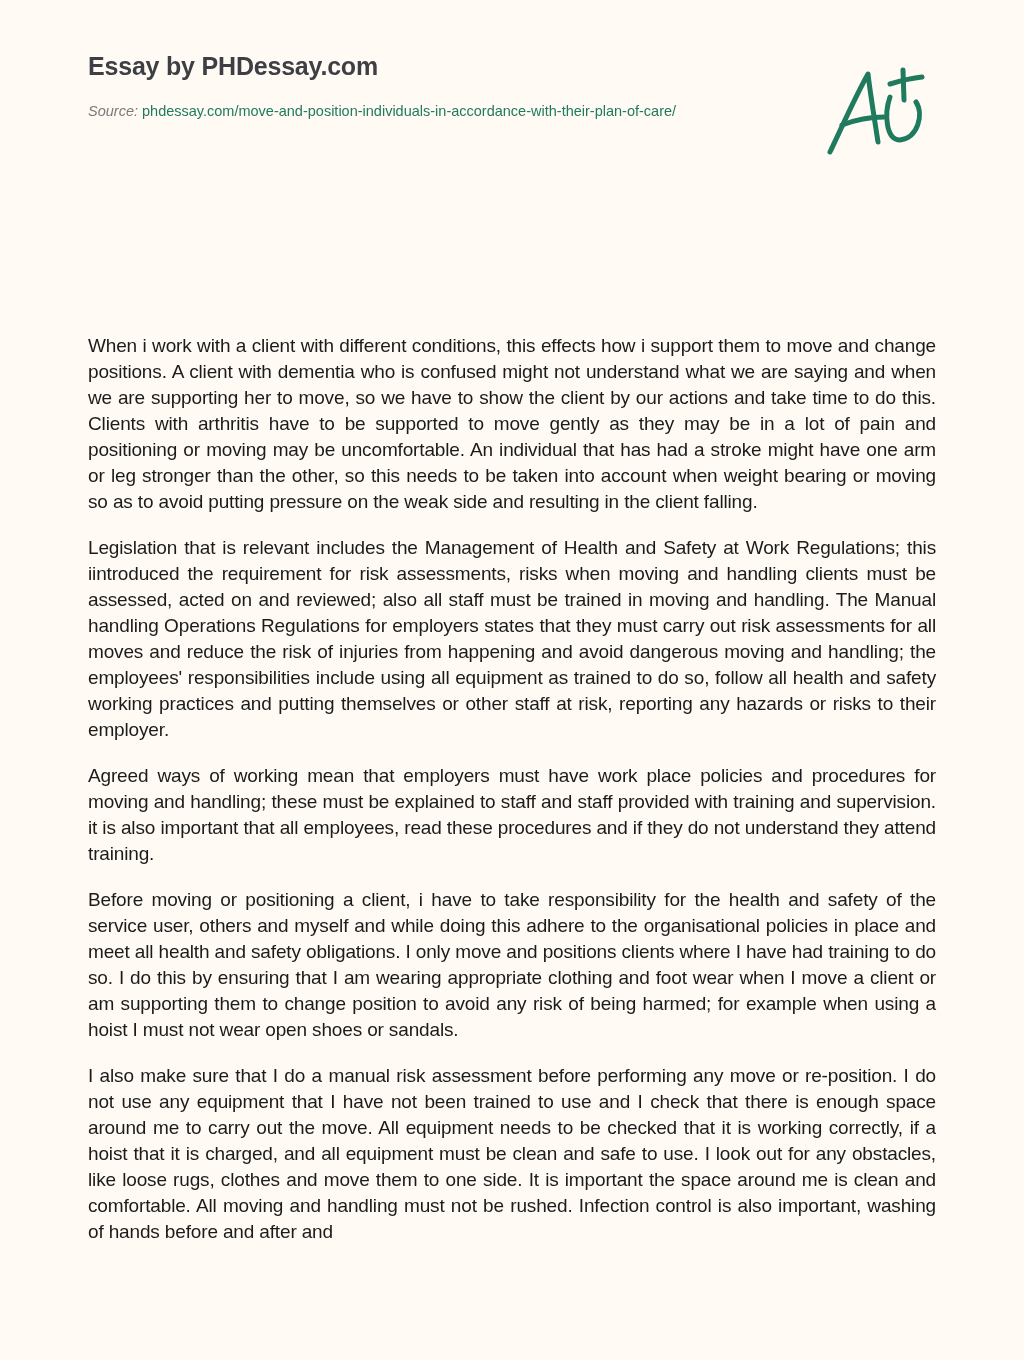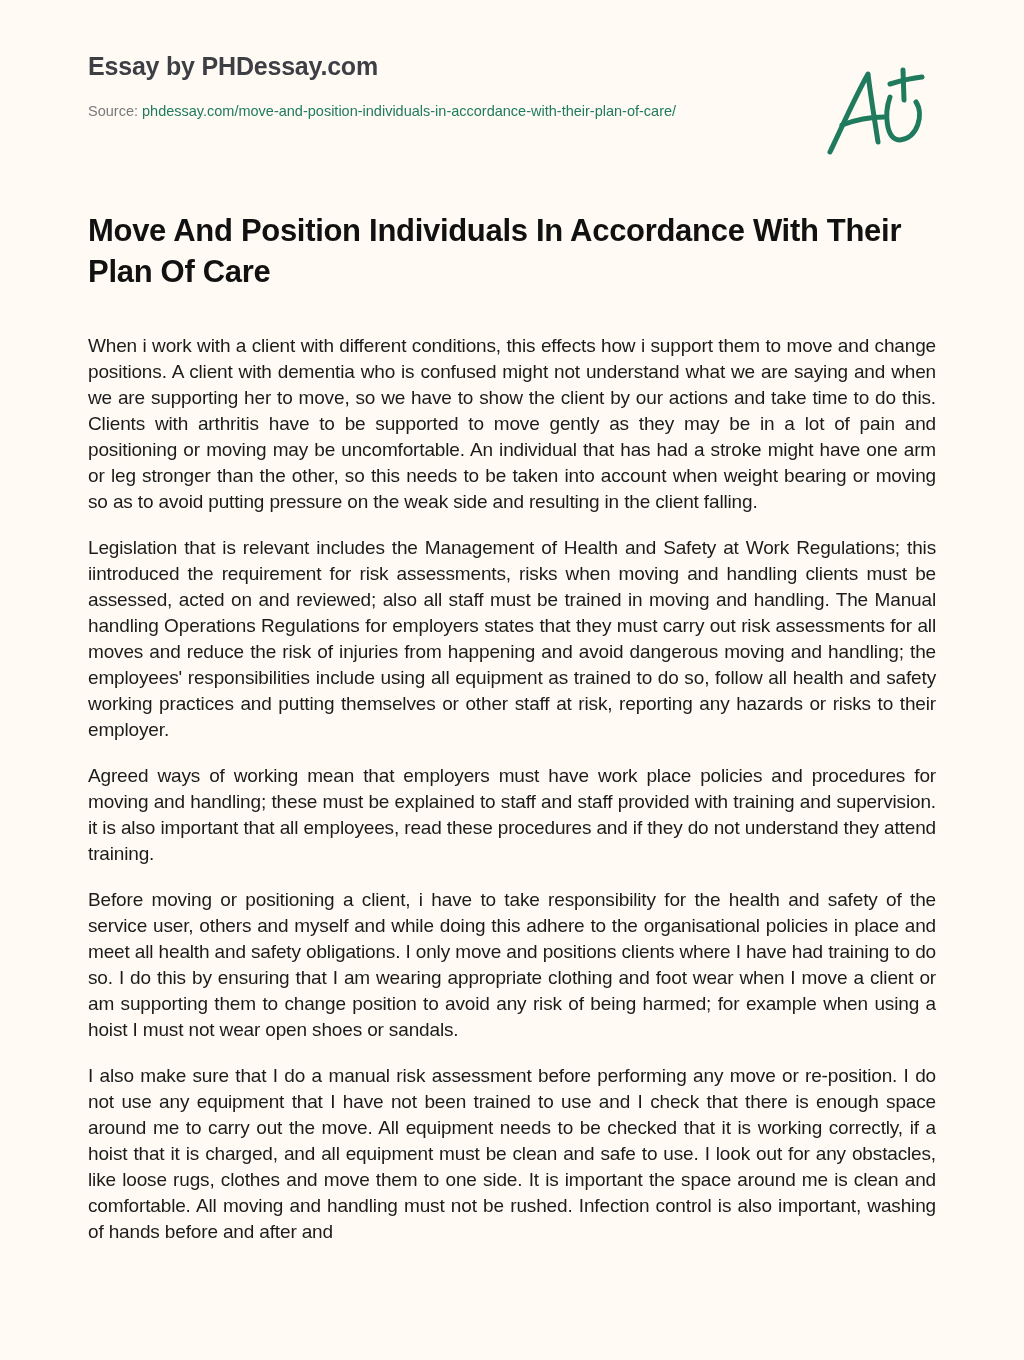--- a/index.html
+++ b/index.html
@@ -36,20 +36,21 @@
       position: absolute;
       left: 88px;
       top: 100px;
       width: 670px;
       font-size: 14.5px;
       line-height: 22px;
       margin: 0;
     }
     .source-label {
       color: #7a7a7a;
+      font-style: italic;
     }
     .source-link {
       color: #1f7a5e;
       text-decoration: none;
       word-break: break-all;
       margin-top: 40px;
     }
     .logo {
       position: absolute;
       left: 820px;
@@ -99,21 +100,20 @@
   <svg class="logo" viewBox="0 0 112 100">
     <g fill="none" stroke="#1f7a5e" stroke-width="5" stroke-linecap="round" stroke-linejoin="round">
       <path d="M10 90 C 22 65, 35 35, 48 12 C 50 30, 55 60, 58 80"></path>
       <path d="M22 63 C 35 58, 50 55, 64 55"></path>
       <path d="M70 35 C 64 52, 66 78, 80 78 C 98 76, 104 52, 96 40"></path>
       <path d="M83 8 L 84 38"></path>
       <path d="M70 22 C 80 19, 92 16, 102 15"></path>
     </g>
   </svg>
 
-  <h1 class="essay-title">Move And Position Individuals In Accordance With Their Plan Of Care</h1>
 
   <div class="essay-body">
     <p>When i work with a client with different conditions, this effects how i support them to move and change positions. A client with dementia who is confused might not understand what we are saying and when we are supporting her to move, so we have to show the client by our actions and take time to do this. Clients with arthritis have to be supported to move gently as they may be in a lot of pain and positioning or moving may be uncomfortable. An individual that has had a stroke might have one arm or leg stronger than the other, so this needs to be taken into account when weight bearing or moving so as to avoid putting pressure on the weak side and resulting in the client falling.</p>
     <p>Legislation that is relevant includes the Management of Health and Safety at Work Regulations; this iintroduced the requirement for risk assessments, risks when moving and handling clients must be assessed, acted on and reviewed; also all staff must be trained in moving and handling. The Manual handling Operations Regulations for employers states that they must carry out risk assessments for all moves and reduce the risk of injuries from happening and avoid dangerous moving and handling; the employees' responsibilities include using all equipment as trained to do so, follow all health and safety working practices and putting themselves or other staff at risk, reporting any hazards or risks to their employer.</p>
     <p>Agreed ways of working mean that employers must have work place policies and procedures for moving and handling; these must be explained to staff and staff provided with training and supervision. it is also important that all employees, read these procedures and if they do not understand they attend training.</p>
     <p>Before moving or positioning a client, i have to take responsibility for the health and safety of the service user, others and myself and while doing this adhere to the organisational policies in place and meet all health and safety obligations. I only move and positions clients where I have had training to do so. I do this by ensuring that I am wearing appropriate clothing and foot wear when I move a client or am supporting them to change position to avoid any risk of being harmed; for example when using a hoist I must not wear open shoes or sandals.</p>
     <p>I also make sure that I do a manual risk assessment before performing any move or re-position. I do not use any equipment that I have not been trained to use and I check that there is enough space around me to carry out the move. All equipment needs to be checked that it is working correctly, if a hoist that it is charged, and all equipment must be clean and safe to use. I look out for any obstacles, like loose rugs, clothes and move them to one side. It is important the space around me is clean and comfortable. All moving and handling must not be rushed. Infection control is also important, washing of hands before and after and</p>
   </div>
 
 </div>

